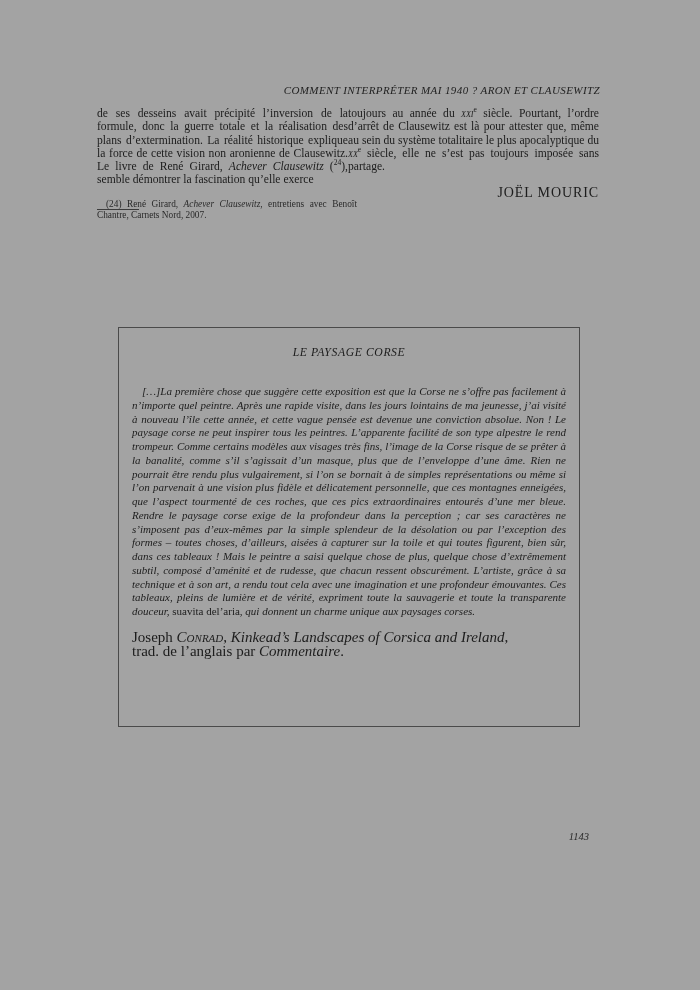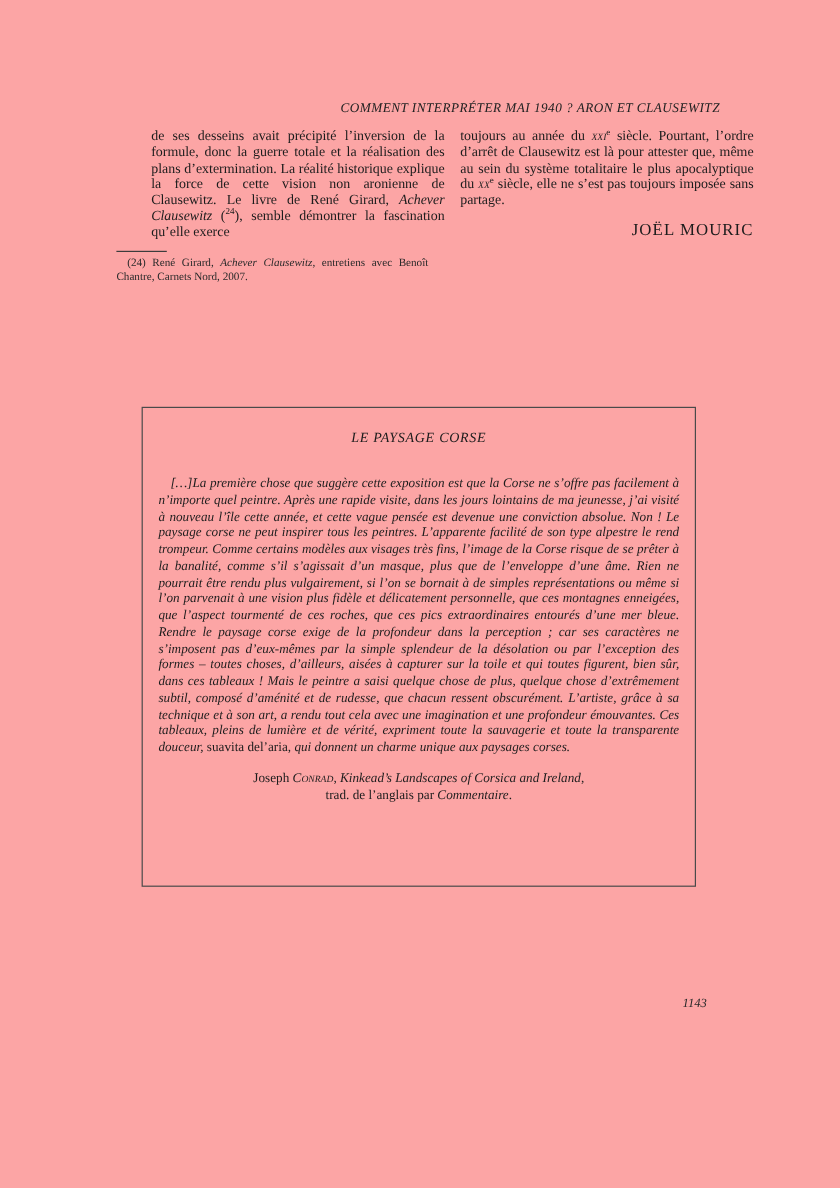--- a/index.html
+++ b/index.html
@@ -5,43 +5,41 @@
   html, body {
     margin: 0;
     padding: 0;
     background: #e8e8e8;
   }
   .page {
     position: relative;
     width: 700px;
     height: 990px;
     margin: 0 auto;
-    background: #fca5a5;
+    background: #a3a3a3;
     color: #1c1c1c;
     font-family: "Liberation Serif", "DejaVu Serif", serif;
     overflow: hidden;
   }
   .running-header {
     position: absolute;
     top: 84px;
     right: 100px;
     font-style: italic;
     font-size: 11px;
     letter-spacing: 0.4px;
     white-space: nowrap;
     color: #222;
   }
   .columns {
     position: absolute;
     top: 107px;
     left: 97px;
     width: 502px;
     display: flex;
-    gap: 13px;
-    margin-left: 29px;
   }
   .col {
     flex: 1 1 0;
     font-size: 11.6px;
     line-height: 13.3px;
     text-align: justify;
     hyphens: auto;
   }
   .col p { margin: 0; }
   .signature {
@@ -55,40 +53,39 @@
   .footnote-rule {
     position: absolute;
     top: 209px;
     left: 97px;
     width: 42px;
     height: 0;
     border-top: 1px solid #3c3c3c;
   }
   .footnote {
     position: absolute;
-    top: 215px;
+    top: 199px;
     left: 97px;
     width: 260px;
     margin: 0;
     font-size: 9.3px;
     line-height: 10.8px;
     text-align: justify;
     text-indent: 9px;
     color: #2a2a2a;
   }
   .quote-box {
     position: absolute;
     top: 327px;
     left: 118px;
     width: 462px;
     height: 400px;
     box-sizing: border-box;
     border: 1px solid #4a4a4a;
     padding: 18px 13px 0 13px;
-    margin-top: 12px;
   }
   .box-title {
     margin: 0;
     text-align: center;
     font-style: italic;
     font-weight: normal;
     font-size: 11.7px;
     letter-spacing: 0.6px;
   }
   .box-body {
@@ -96,22 +93,22 @@
     font-style: italic;
     font-size: 11px;
     line-height: 13.75px;
     text-align: justify;
     text-indent: 10px;
     hyphens: auto;
   }
   .box-body .roman { font-style: normal; }
   .attribution {
     margin-top: 11px;
-    text-align: center;
-    font-size: 11px;
+    text-align: left;
+    font-size: 15px;
     line-height: 14.2px;
   }
   .attribution p { margin: 0; }
   .attribution .it { font-style: italic; }
   .page-number {
     position: absolute;
     top: 831px;
     right: 111px;
     font-size: 10.5px;
     color: #2a2a2a;

